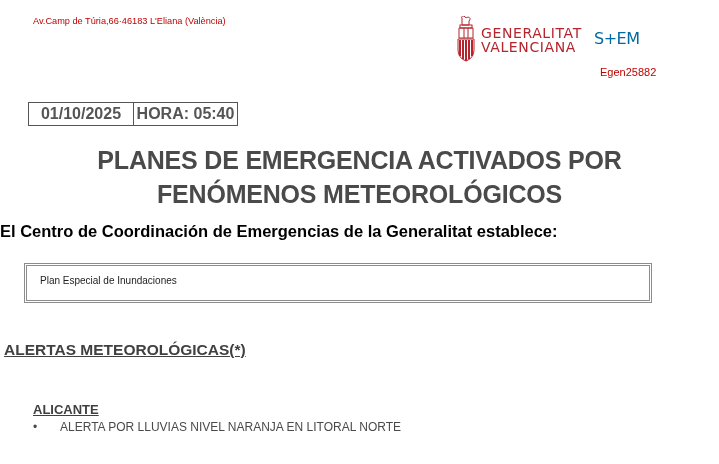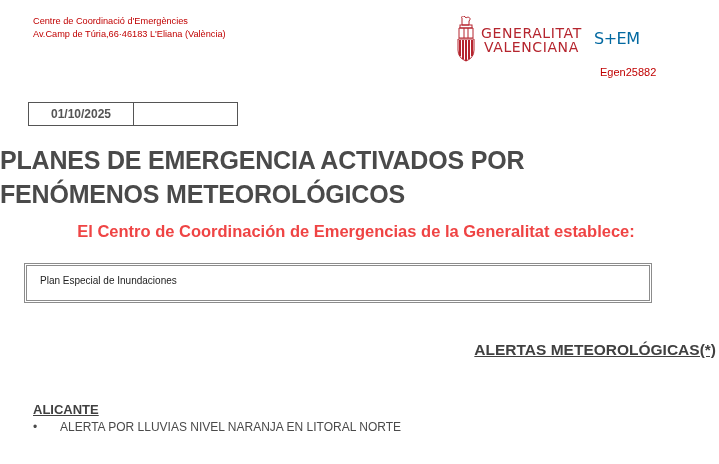--- a/index.html
+++ b/index.html
@@ -1,41 +1,40 @@
 <!DOCTYPE html>
 <html><head>
 <meta charset="utf-8">
 <style>
   html, body { margin:0; padding:0; background:#ffffff; }
   body { width:719px; height:464px; position:relative; overflow:hidden; font-family:"Liberation Sans", sans-serif; color:#404040; }
   .agency { position:absolute; left:33px; top:15px; font-size:9.2px; line-height:12.6px; color:#c00000; }
   .agency .name { font-weight:bold; letter-spacing:-0.3px; }
   .gv-logo { position:absolute; left:456px; top:16px; width:118px; height:48px; }
   .gv-shield { position:absolute; left:0; top:0; width:20px; height:46px; }
-  .gv-text { position:absolute; left:25px; top:10px; color:#b5252e; font-size:14px; line-height:14px; letter-spacing:0.6px; font-family:"DejaVu Sans", sans-serif; font-weight:normal;text-align:center; }
+  .gv-text { position:absolute; left:25px; top:10px; color:#b5252e; font-size:14px; line-height:14px; letter-spacing:0.6px; font-family:"DejaVu Sans", sans-serif; font-weight:normal; }
   .sem-logo { position:absolute; left:594px; top:26px; color:#0369a1; font-family:"DejaVu Sans", sans-serif; font-weight:normal; font-size:16px; letter-spacing:-0.5px; line-height:26px; }
   .code { position:absolute; left:600px; top:66px; color:#c00000; font-size:11px; }
   .date-table { position:absolute; left:28px; top:102px; width:208px; height:22px; border:1px solid #555; display:flex; }
-  .date-table .cell { display:flex; align-items:center; justify-content:center; font-size:12px; font-weight:bold; color:#555; }
+  .date-table .cell { display:flex; align-items:center; justify-content:center; font-size:16px; font-weight:bold; color:#555; }
   .date-table .c1 { width:104px; border-right:1px solid #555; }
   .date-table .c2 { flex:1; }
-  .title { position:absolute; left:0; width:719px; top:143px; text-align:left; font-size:25px; line-height:34px; font-weight:bold; color:#4a4a4a; letter-spacing:-0.2px; }
-  .subtitle { position:absolute; left:0; width:712px; top:222px; text-align:center; font-size:16.5px; font-weight:bold; color:#ef4444; }
+  .title { position:absolute; left:0; width:719px; top:143px; text-align:center; font-size:25px; line-height:34px; font-weight:bold; color:#4a4a4a; letter-spacing:-0.2px; }
+  .subtitle { position:absolute; left:0; width:712px; top:222px; text-align:left; font-size:16.5px; font-weight:bold; color:#000000; }
   .plan-box { position:absolute; left:24px; top:263px; width:622px; height:34px; border:3px double #8c8c8c; box-sizing:content-box; }
   .plan-box span { position:absolute; left:13px; top:9px; font-size:10px; color:#222; }
-  .alerts-title { position:absolute; left:12px; width:704px; top:341px; text-align:right; font-size:15.5px; font-weight:bold; color:#404040; text-decoration:underline; }
+  .alerts-title { position:absolute; left:4px; width:704px; top:341px; text-align:left; font-size:15.5px; font-weight:bold; color:#404040; text-decoration:underline; }
   .province { position:absolute; left:33px; top:402px; font-size:13px; font-weight:bold; color:#404040; text-decoration:underline; }
   .alert-item { position:absolute; left:33px; top:420px; font-size:12px; color:#4a4a4a; display:flex; }
   .alert-item .bullet { width:27px; }
 </style>
 </head>
 <body>
 
 <div class="agency">
-  <div>Centre de Coordinació d'Emergències</div>
   <div>Av.Camp de Túria,66·46183 L'Eliana (València)</div>
 </div>
 
 <div class="gv-logo">
   <svg class="gv-shield" viewBox="0 0 20 46">
     <path d="M6 2 C4 0 9 -1 10 2 C12 0 16 2 13 5 L13 9 L6 9 Z" fill="none" stroke="#b5252e" stroke-width="1"></path>
     <rect x="4" y="9" width="12" height="3" fill="none" stroke="#b5252e" stroke-width="1"></rect>
     <path d="M3 12 L17 12 L17 22 L3 22 Z" fill="none" stroke="#b5252e" stroke-width="1"></path>
     <path d="M8 12 L8 22 M12 12 L12 22" stroke="#b5252e" stroke-width="1"></path>
     <path d="M2 23 L18 23 L18 34 Q18 42 10 45 Q2 42 2 34 Z" fill="#fff" stroke="#b5252e" stroke-width="1"></path>
@@ -45,20 +44,21 @@
     <div>GENERALITAT</div>
     <div>VALENCIANA</div>
   </div>
 </div>
 
 <div class="sem-logo">S+EM</div>
 <div class="code">Egen25882</div>
 
 <div class="date-table">
   <div class="cell c1">01/10/2025</div>
+  <div class="cell c2">HORA: 05:40</div>
 </div>
 
 <div class="title">
   <div>PLANES DE EMERGENCIA ACTIVADOS POR</div>
   <div>FENÓMENOS METEOROLÓGICOS</div>
 </div>
 
 <div class="subtitle">El Centro de Coordinación de Emergencias de la Generalitat establece:</div>
 
 <div class="plan-box">

